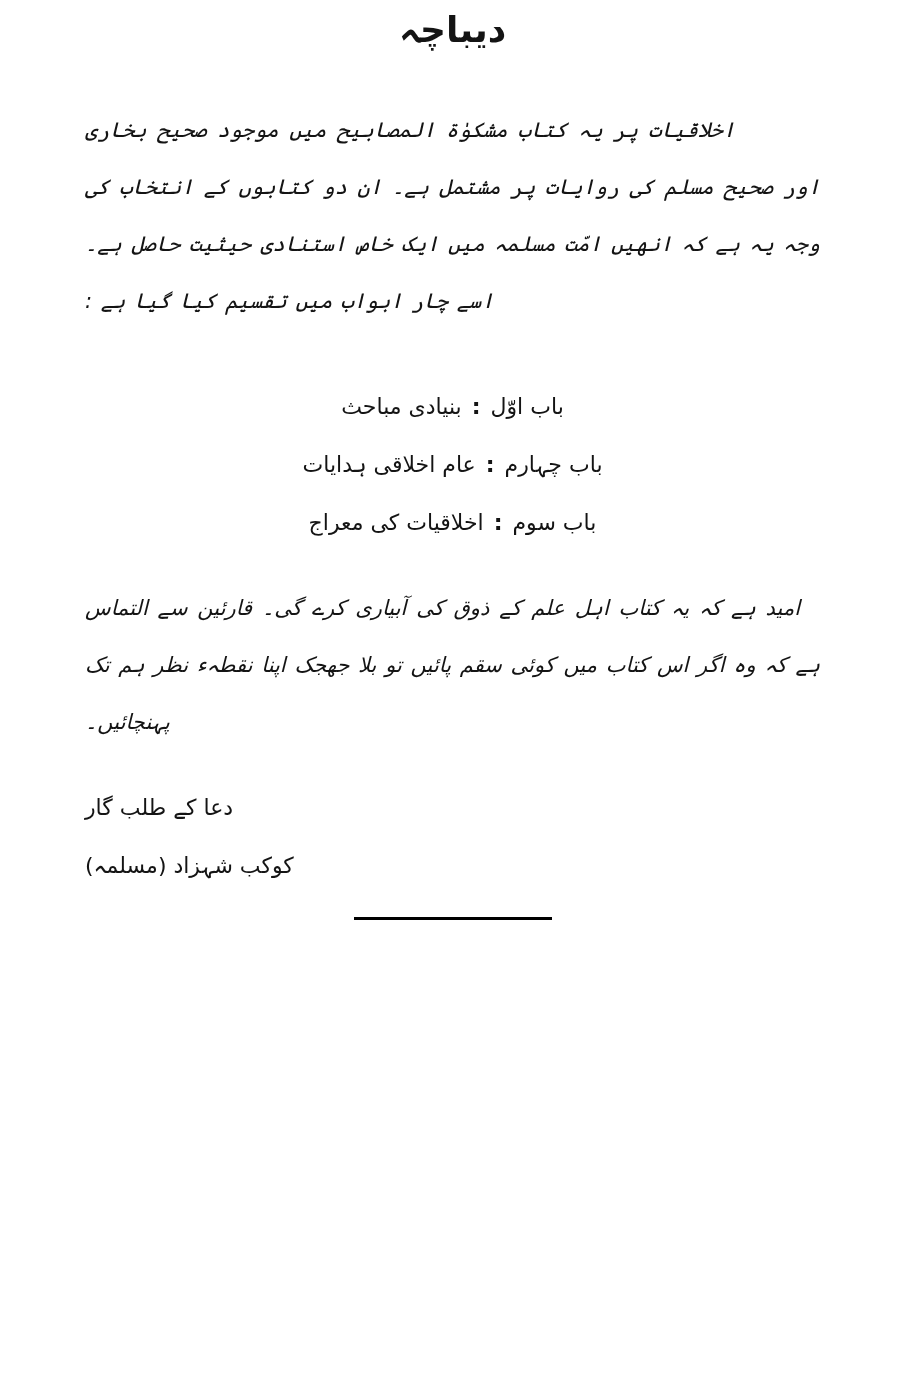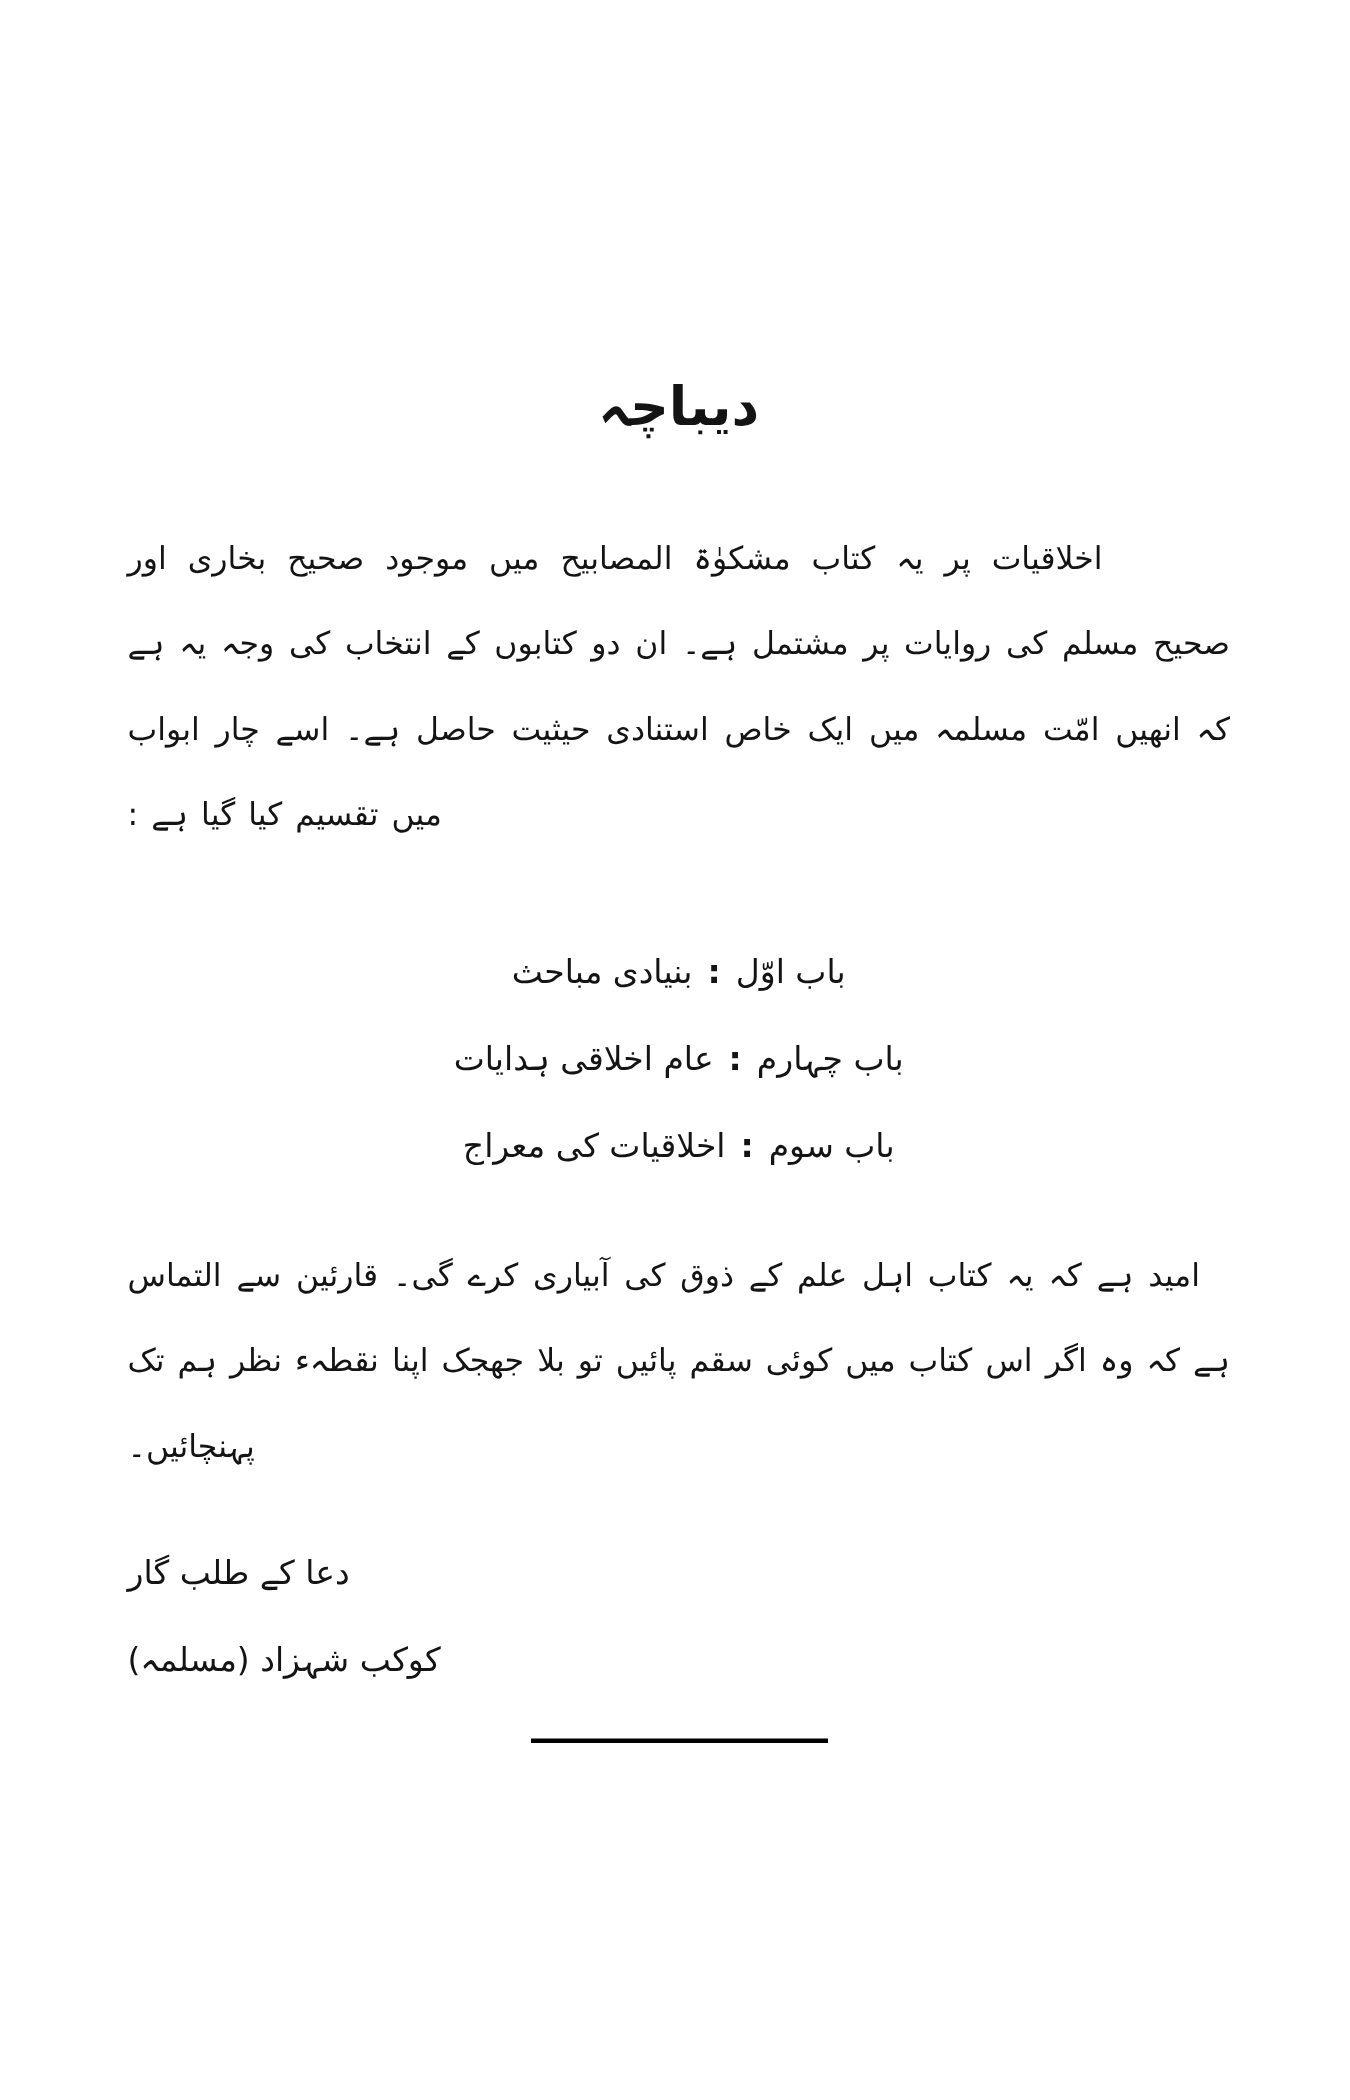--- a/index.html
+++ b/index.html
@@ -16,34 +16,34 @@
   }
   .page {
     direction: rtl;
     box-sizing: border-box;
     width: 900px;
     height: 1400px;
     padding: 0 80px 0 85px;
   }
   .page-title {
     margin: 0;
-    padding-top: 242px;
     text-align: center;
     font-size: 36px;
     font-weight: bold;
     line-height: 60px;
     letter-spacing: 1px;
   }
   .para {
     margin: 0;
     font-size: 21px;
     line-height: 57px;
     text-align: justify;
     text-align-last: left;
     word-spacing: 2px;
+    font-style: italic;
   }
   .para-1 {
     margin-top: 42px;
     text-indent: 85px;
   }
   .para-2 {
     margin-top: 28px;
     text-indent: 20px;
   }
   .chapter-list {

